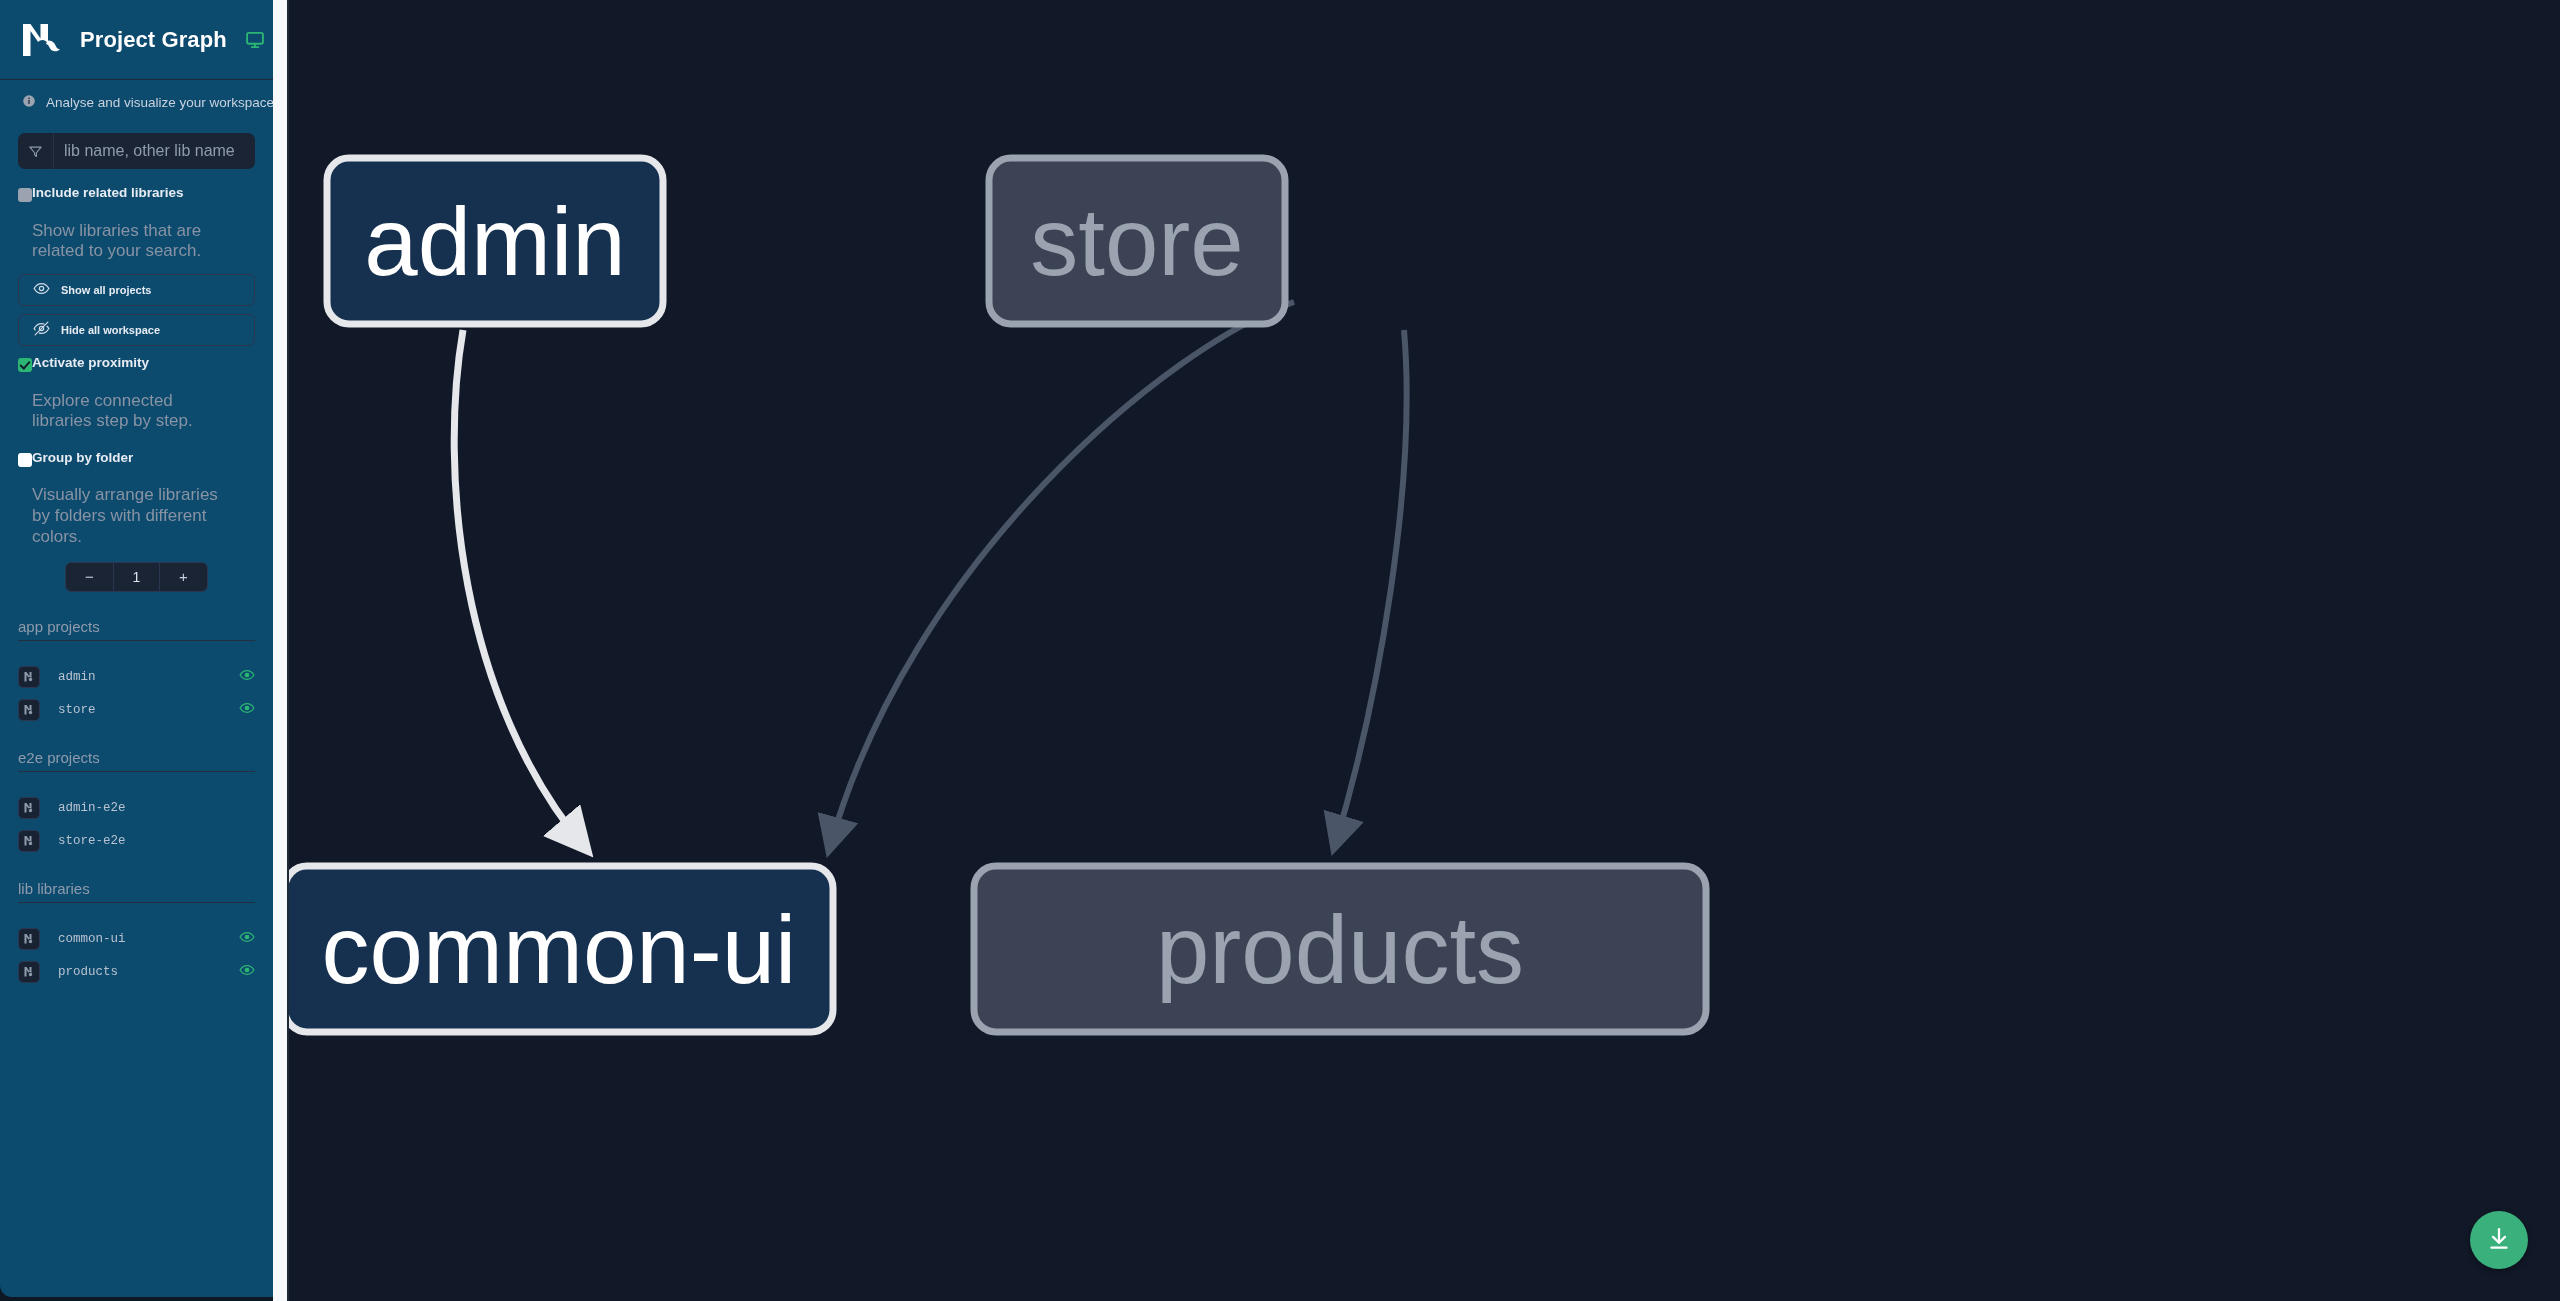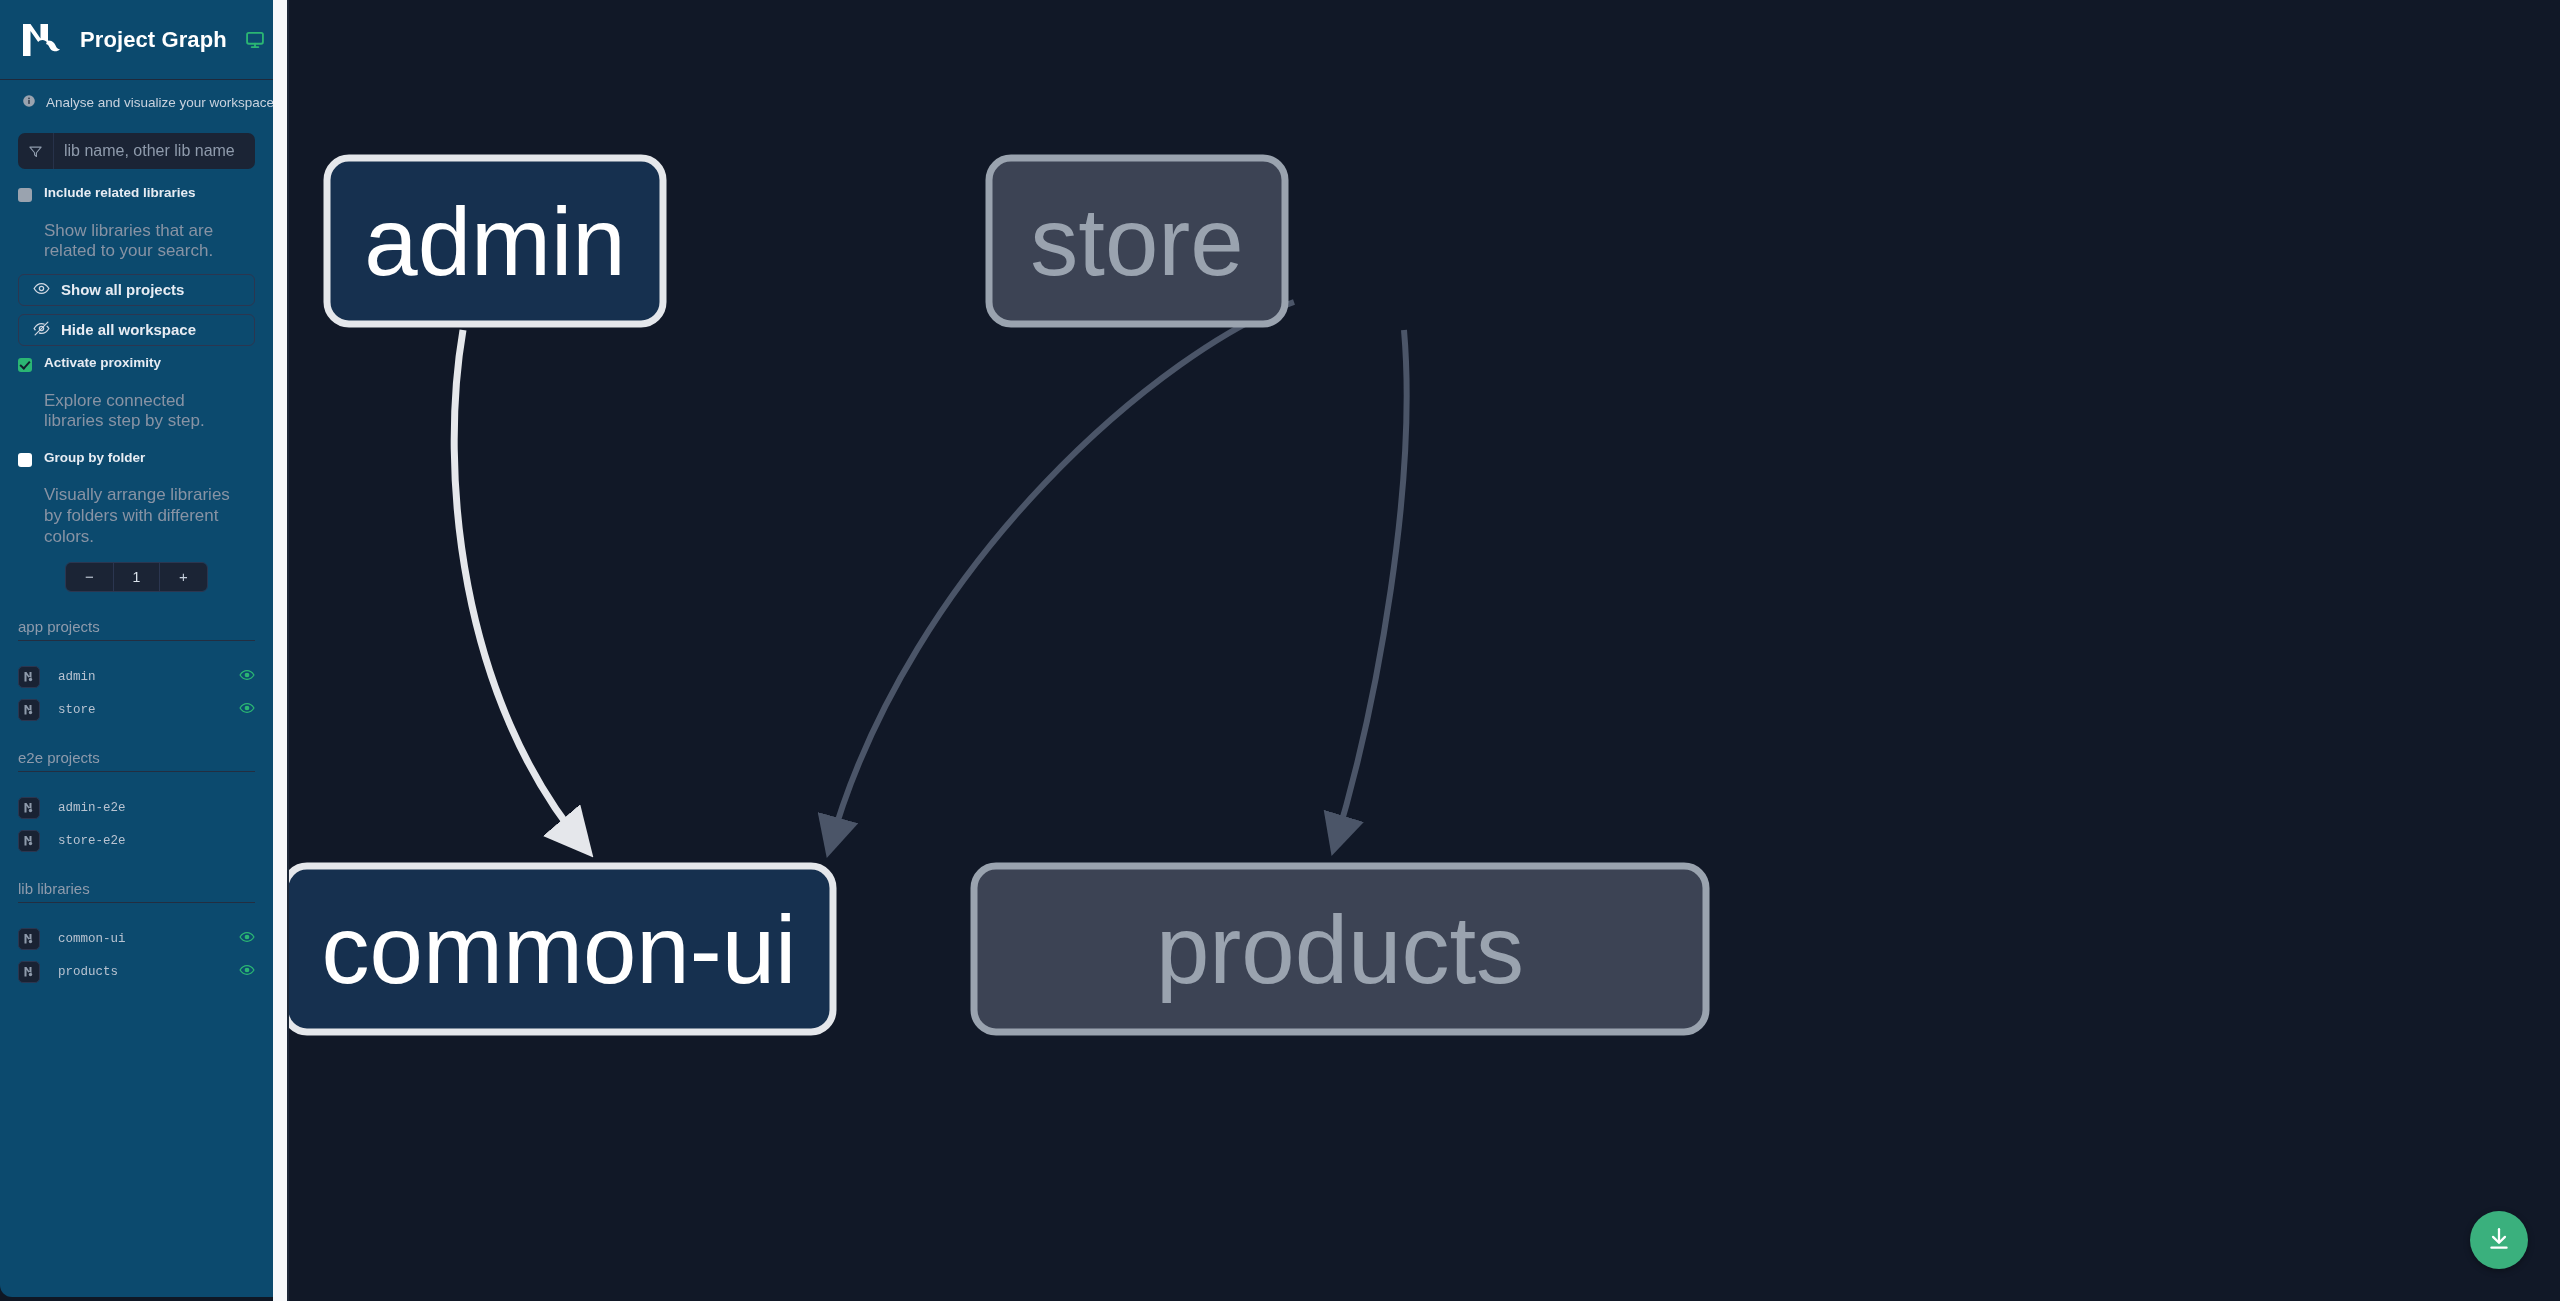--- a/index.html
+++ b/index.html
@@ -94,21 +94,21 @@
     border: none; outline: none;
     color: #e4e9f0;
     font-family: "Liberation Sans", sans-serif;
     font-size: 16px;
     padding: 0 10px;
   }
   .sb-search input::placeholder { color: #8f9bac; }
 
   
   .opt {
-    display: flex; gap: 12px;
+    display: flex; gap: 0;
     padding: 10px 2px 2px 18px;
     flex: 0 0 auto;
   }
   .cbox {
     width: 14px; height: 14px;
     border-radius: 3px;
     flex: 0 0 auto;
     margin-top: 3px;
     position: relative;
   }
@@ -144,21 +144,21 @@
   .sb-btn {
     height: 32px;
     display: flex; align-items: center;
     gap: 11px;
     padding: 0 14px;
     border: 1px solid #2b3650;
     border-radius: 6px;
     background: transparent;
     color: #e7ecf3;
     font-family: "Liberation Sans", sans-serif;
-    font-size: 15px;
+    font-size: 11px;
     font-weight: 700;
     cursor: pointer;
   }
   .sb-btn svg { width: 17px; height: 17px; flex: 0 0 auto; }
 
   
   .stepper-wrap { display: flex; justify-content: center; padding: 12px 18px 0 18px; flex:0 0 auto; }
   .stepper {
     display: flex;
     border: 1px solid #2b3650;

